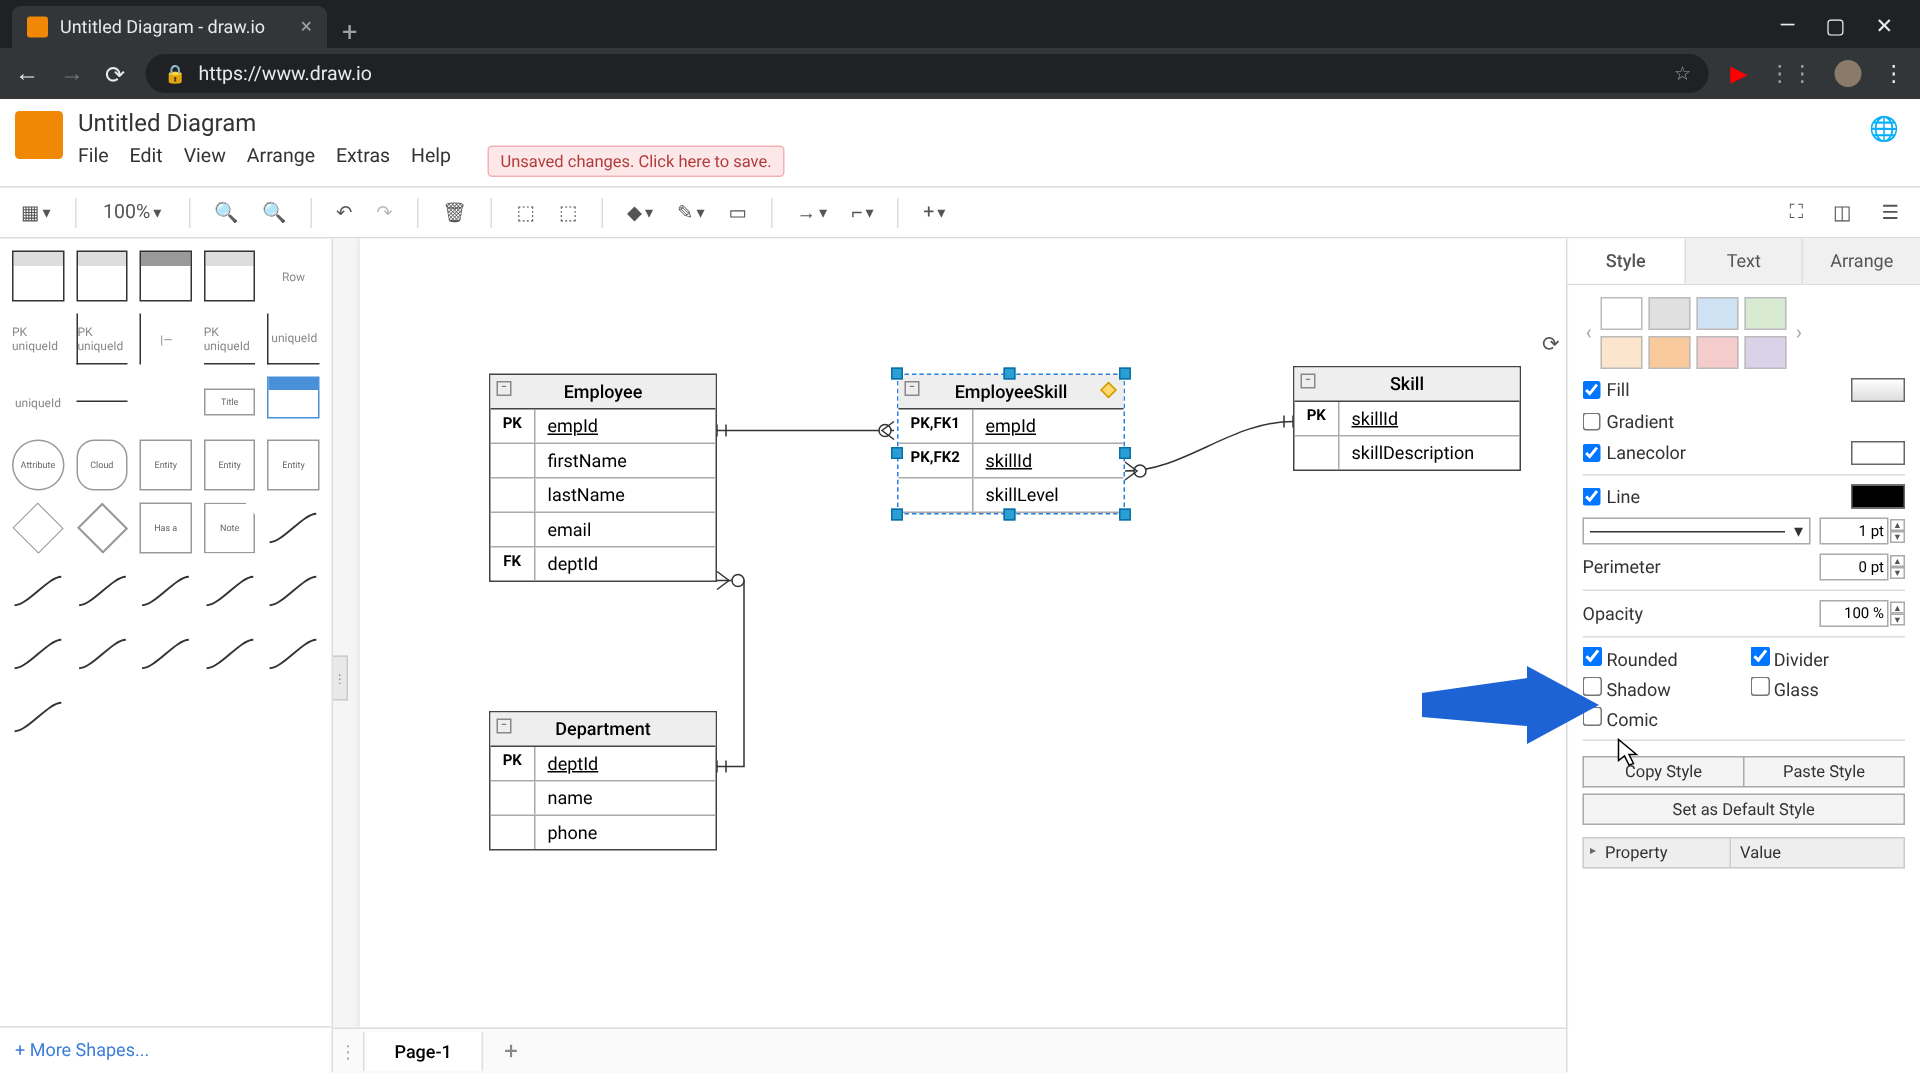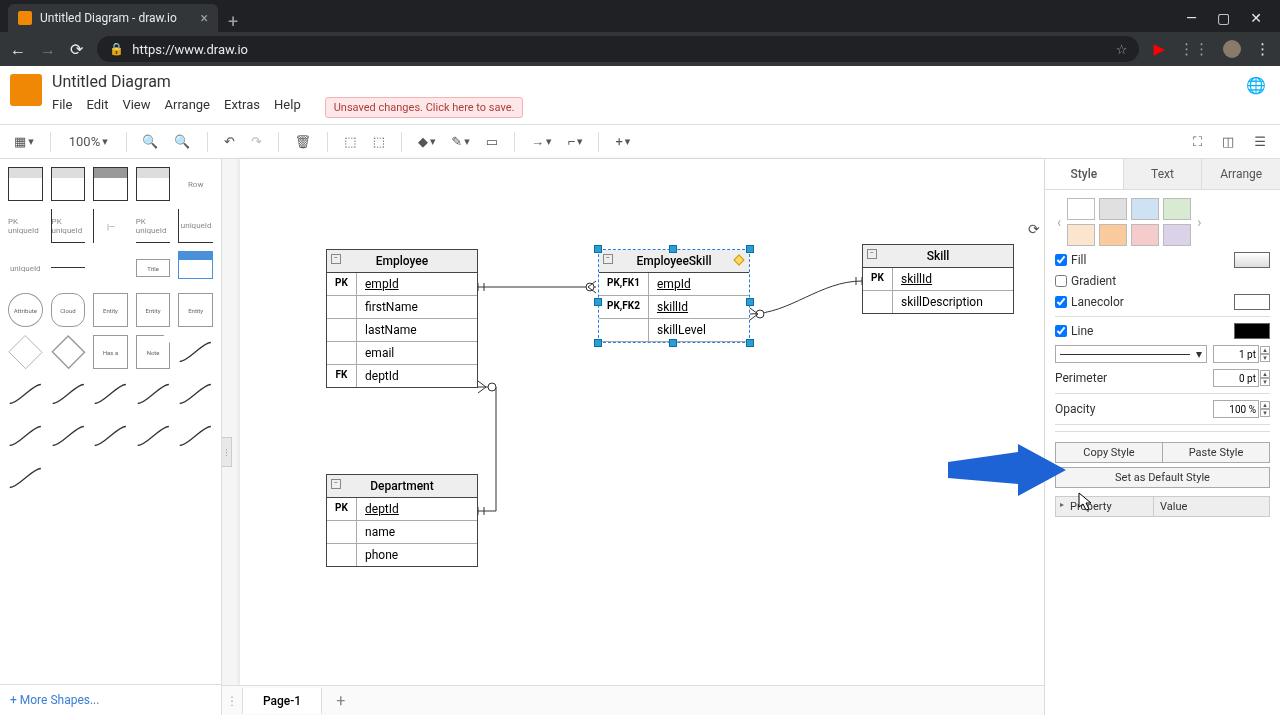--- a/index.html
+++ b/index.html
@@ -483,20 +483,27 @@
           <span>Opacity</span>
         <div class="numwrap">
             <input class="numfield" value="100 %" style="">
             <div class="spin">
               <span>▴</span>
               <span>▾</span>
             </div>
           </div>
       </div>
       <div style="border-top:1px solid #ddd;margin:6px 0"></div>
+      <div class="check-grid">
+        <label><input type="checkbox" checked="" style=""> <span>Rounded</span></label>
+        <label><input type="checkbox" checked="" style=""> <span>Divider</span></label>
+        <label><input type="checkbox" style=""> <span>Shadow</span></label>
+        <label><input type="checkbox" style=""> <span>Glass</span></label>
+        <label><input type="checkbox" style=""> <span>Comic</span></label>
+      </div>
       <div style="border-top:1px solid #ddd;margin:6px 0"></div>
       <div class="rbtn-half">
         <div class="rbtn">Copy Style</div>
         <div class="rbtn">Paste Style</div>
       </div>
       <div class="rbtn">Set as Default Style</div>
       <div class="prop-head">
         <span>Property</span>
           <span>Value</span>
       </div>

